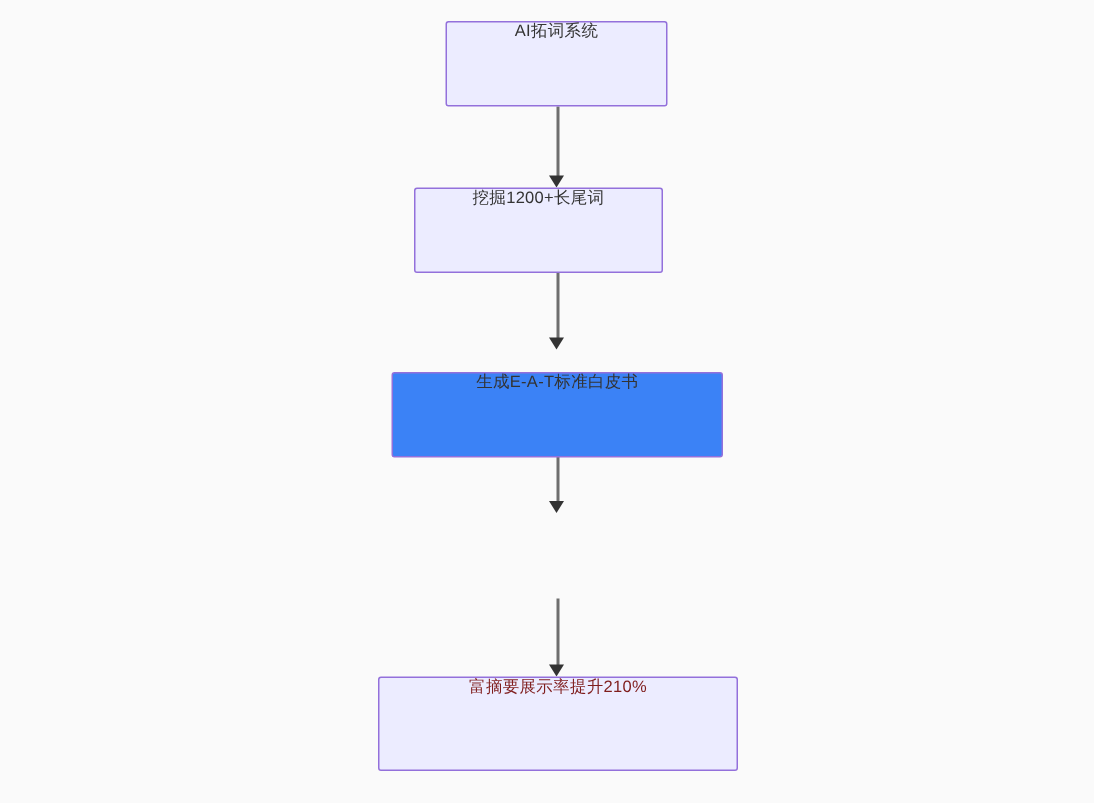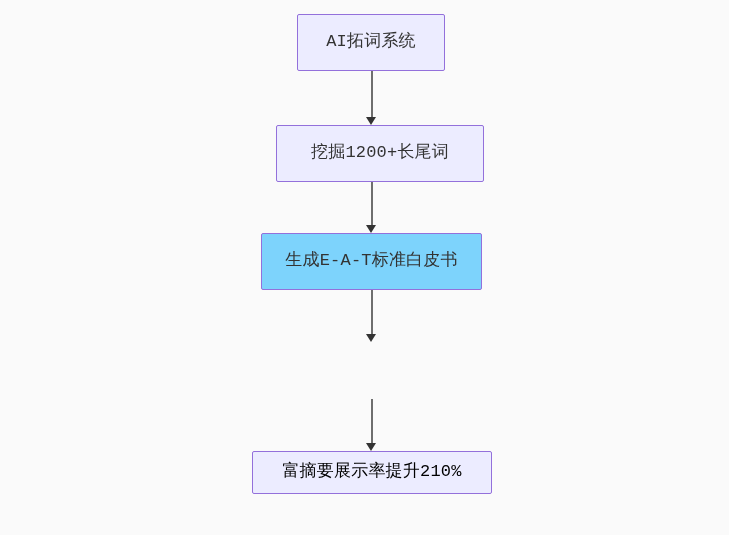--- a/index.html
+++ b/index.html
@@ -18,28 +18,27 @@
     width: 729px;
     height: 535px;
   }
   .node {
     position: absolute;
     box-sizing: border-box;
     background: #ececff;
     border: 1.4px solid #9370db;
     border-radius: 2px;
     display: flex;
-    align-items: center;
+    align-items: flex-start;
     justify-content: center;
     color: #333333;
-    font-size: 17px;
+    font-size: 11px;
     line-height: 1.2;
     letter-spacing: 0.2px;
     white-space: nowrap;
-    font-family: Liberation Mono, monospace;
   }
   .node-label {
     display: block;
     text-align: center;
   }
   .edge {
     position: absolute;
     pointer-events: none;
   }
   .edge-line {
@@ -77,23 +76,23 @@
     <div class="edge-head" style="top: 43.5px; border-top-color: rgb(51, 51, 51);"></div>
   </div>
   <div class="edge" id="edge-3" style="left: 371px; top: 399px; width: 2px; height: 52px;">
     <div class="edge-line" style="height: 45px; background: rgb(110, 110, 110);"></div>
     <div class="edge-head" style="top: 43.5px; border-top-color: rgb(51, 51, 51);"></div>
   </div>
 
   <div class="node" id="node-0" style="left: 297px; top: 14px; width: 148px; height: 57px; background: rgb(236, 236, 255); border-color: rgb(147, 112, 219); color: rgb(51, 51, 51);">
     <span class="node-label">AI拓词系统</span>
   </div>
-  <div class="node" id="node-1" style="left: 276px; top: 125px; width: 208px; height: 57px; background: rgb(236, 236, 255); border-color: rgb(147, 112, 219); color: rgb(51, 51, 51);">
+  <div class="node" id="node-1" style="left: 276px; top: 125px; width: 166px; height: 57px; background: rgb(236, 236, 255); border-color: rgb(147, 112, 219); color: rgb(51, 51, 51);">
     <span class="node-label">挖掘1200+长尾词</span>
   </div>
-  <div class="node" id="node-2" style="left: 261px; top: 233px; width: 221px; height: 57px; background: #7dd3fc; border-color: rgb(147, 112, 219); color: rgb(51, 51, 51);">
+  <div class="node" id="node-2" style="left: 261px; top: 248px; width: 221px; height: 57px; background: #3b82f6; border-color: rgb(147, 112, 219); color: rgb(51, 51, 51);">
     <span class="node-label">生成E-A-T标准白皮书</span>
   </div>
-  <div class="node" id="node-4" style="left: 252px; top: 451px; width: 240px; height: 43px; background: rgb(236, 236, 255); border-color: rgb(147, 112, 219); color: #000000;">
+  <div class="node" id="node-4" style="left: 252px; top: 451px; width: 240px; height: 63px; background: rgb(236, 236, 255); border-color: rgb(147, 112, 219); color: #7f1d1d;">
     <span class="node-label">富摘要展示率提升210%</span>
   </div>
 
 </div>
 
 </body></html>

